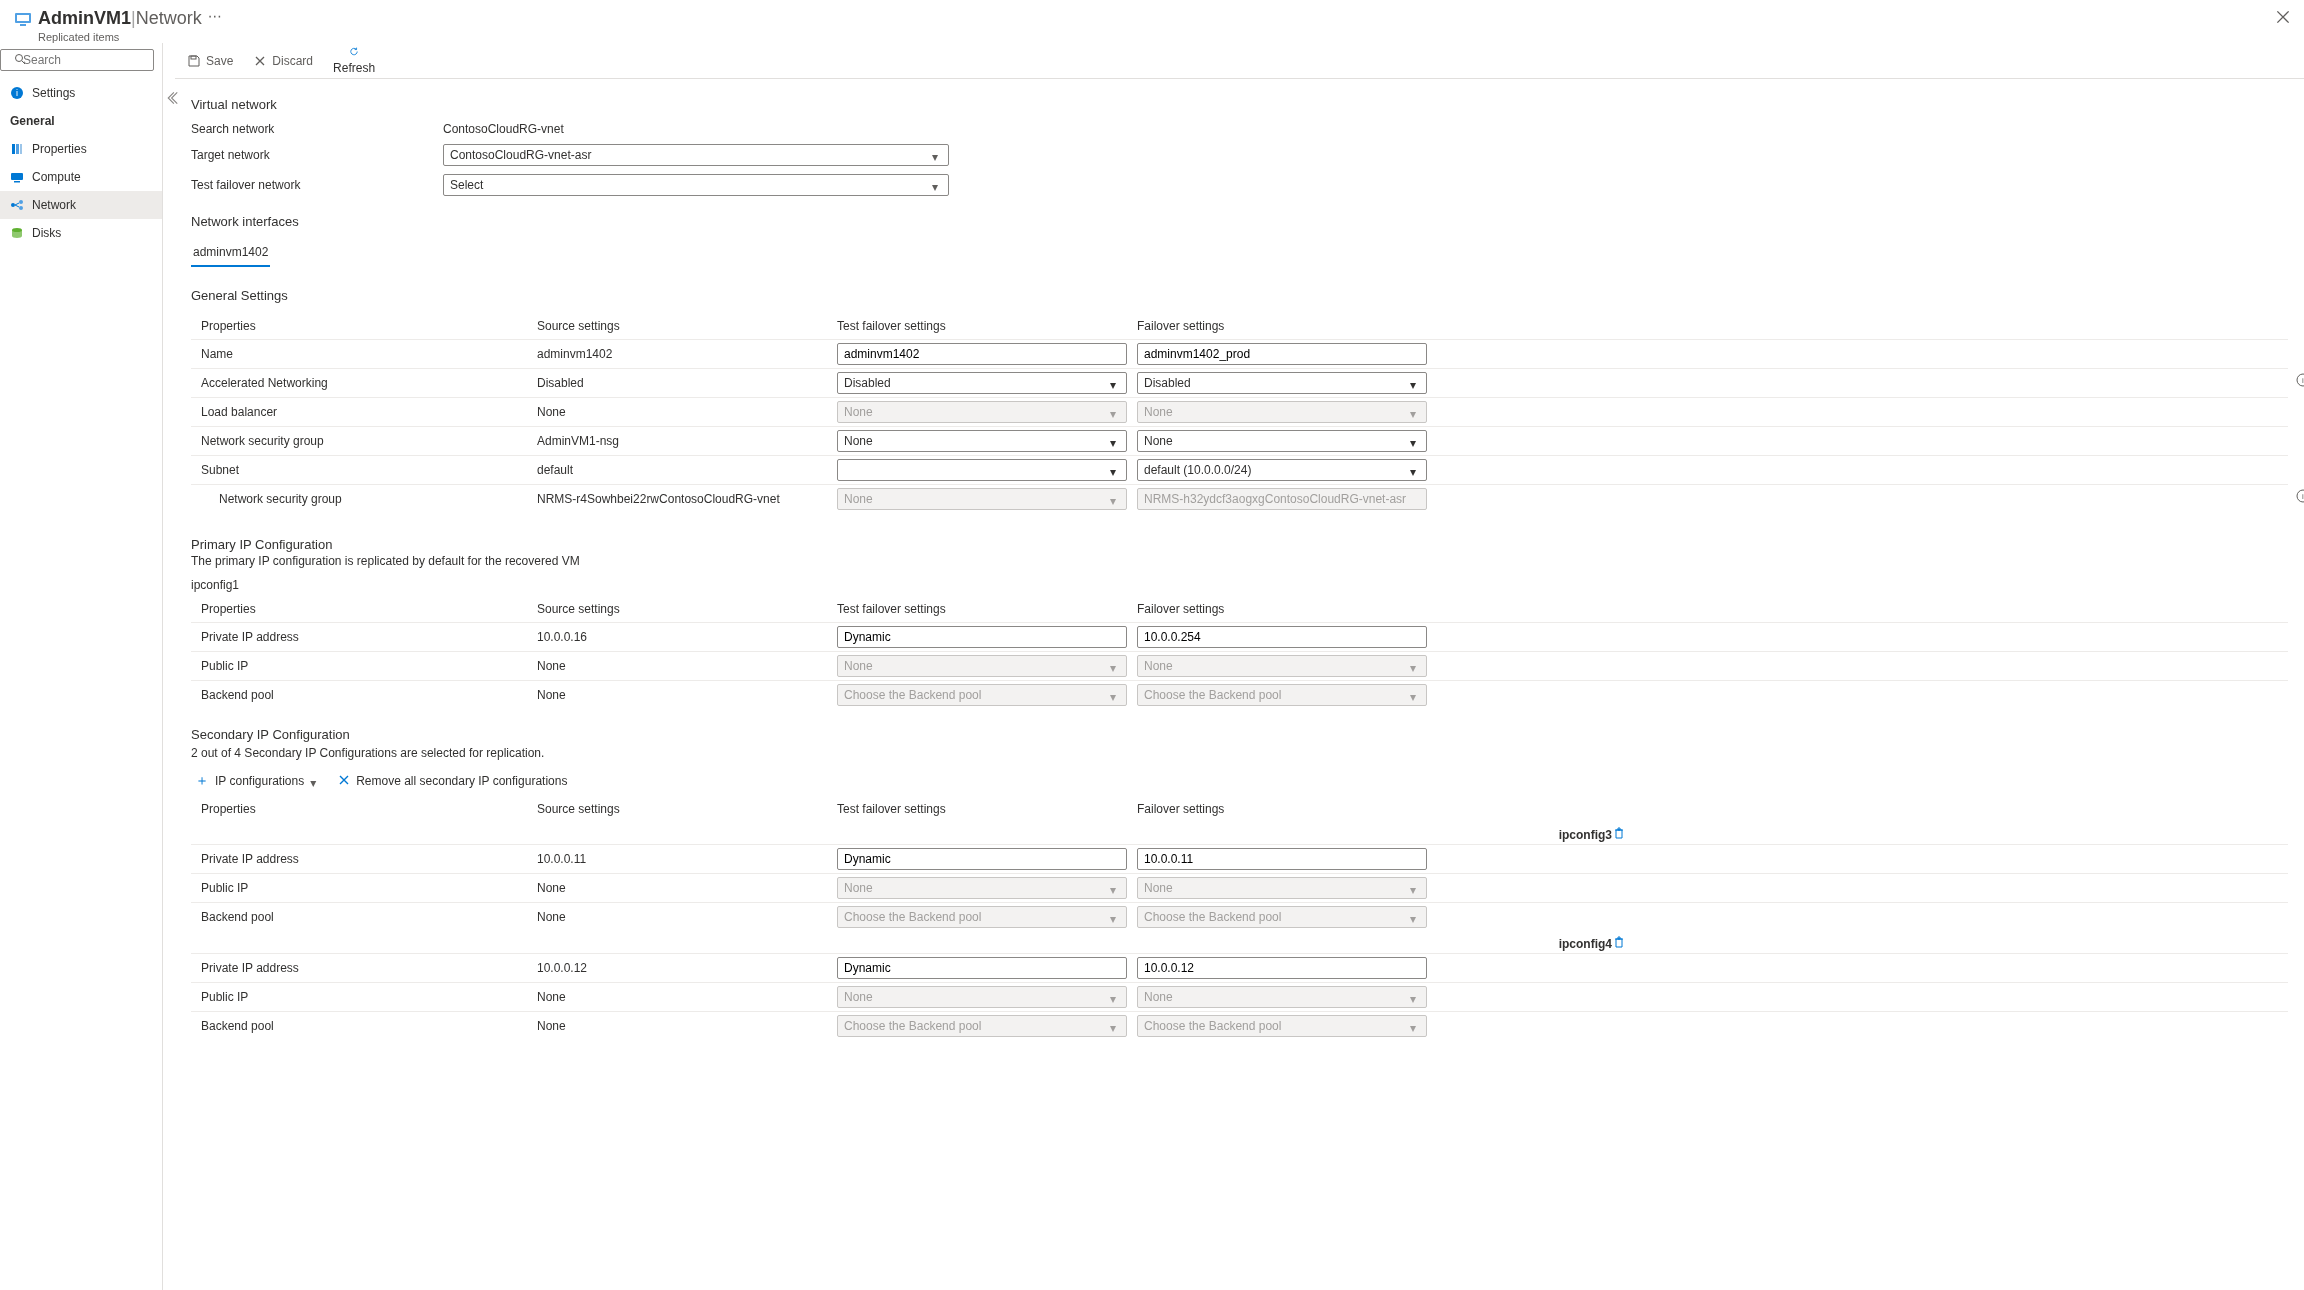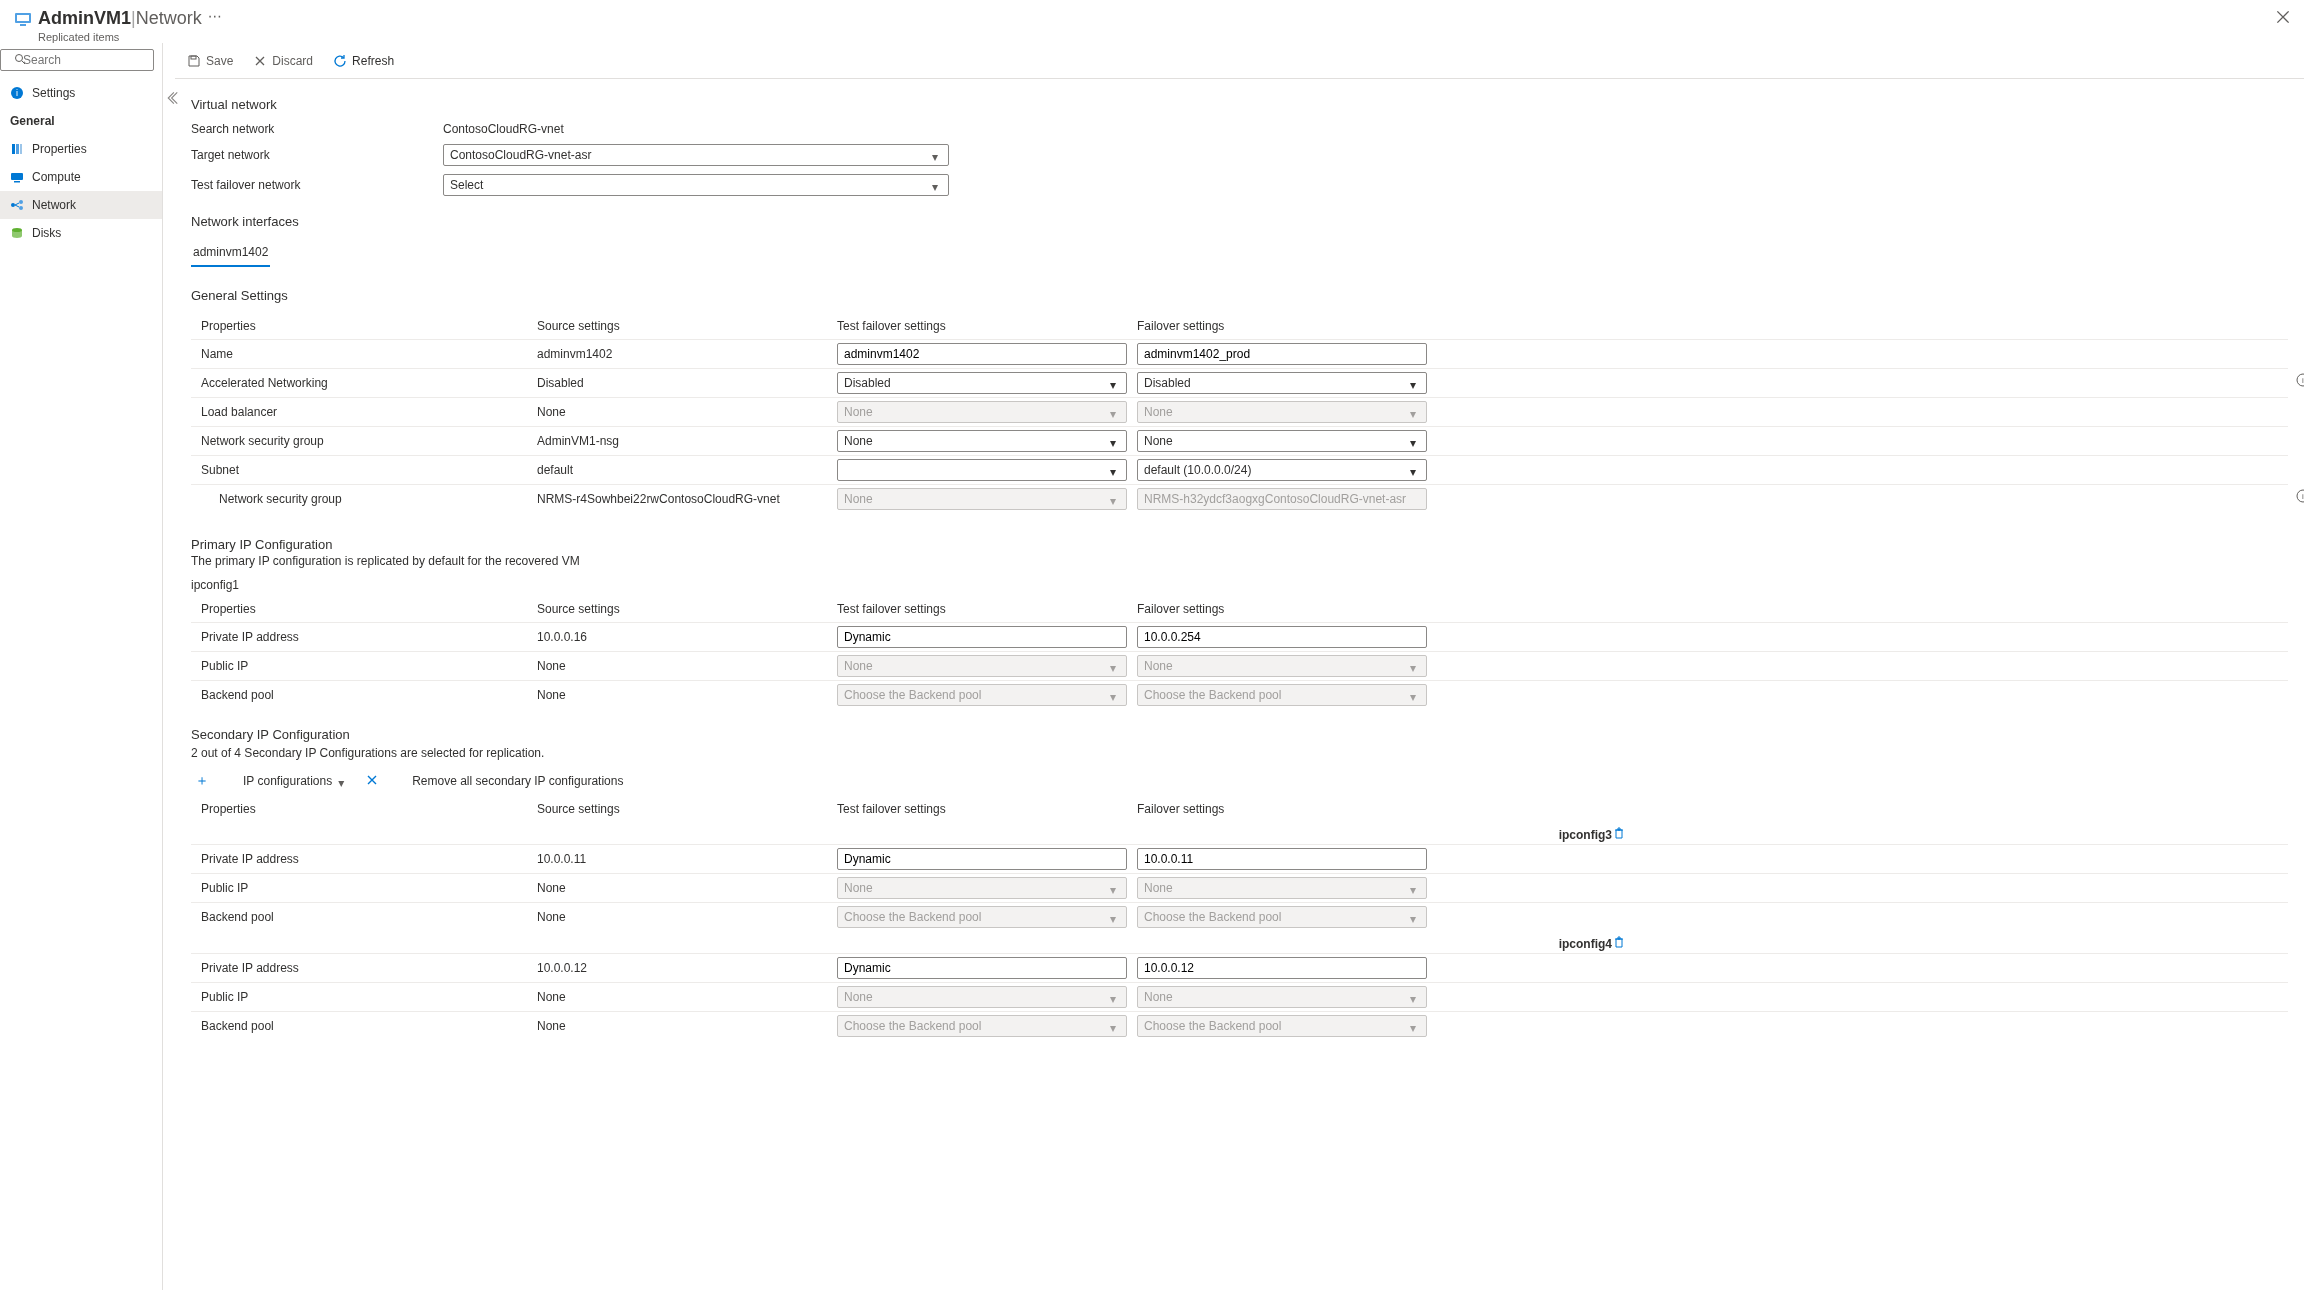--- a/index.html
+++ b/index.html
@@ -118,21 +118,21 @@
   align-items: center;
   gap: 5px;
   height: 28px;
   padding: 0 6px;
   font-size: 12px;
   color: #605e5c;
   cursor: pointer;
   border-radius: 2px;
 }
 .tb-btn svg { width: 14px; height: 14px; }
-.tb-btn.refresh { color: #0078d4; }
+.tb-btn.refresh { color: #0078d4; flex-direction: column; }
 .tb-btn.refresh .lbl { color: #323130; }
 
 .content {
   padding: 10px 16px 20px 16px;
 }
 .section-title {
   font-size: 13px;
   font-weight: 400;
   margin: 8px 0 10px 0;
 }
@@ -247,21 +247,21 @@
   margin: 12px 0 6px 4px;
 }
 .link-btn {
   display: inline-flex;
   align-items: center;
   gap: 6px;
   color: #0078d4;
   font-size: 12px;
   cursor: pointer;
 }
-.link-btn .txt { color: #323130; margin-left: 28px; }
+.link-btn .txt { color: #323130; }
 .link-btn .chev { color: #605e5c; }
 .ipcfg-title-row {
   display: flex;
   align-items: center;
   justify-content: flex-end;
   width: 1435px;
 }
 .ipcfg-title {
   font-size: 12px;
   font-weight: 600;

